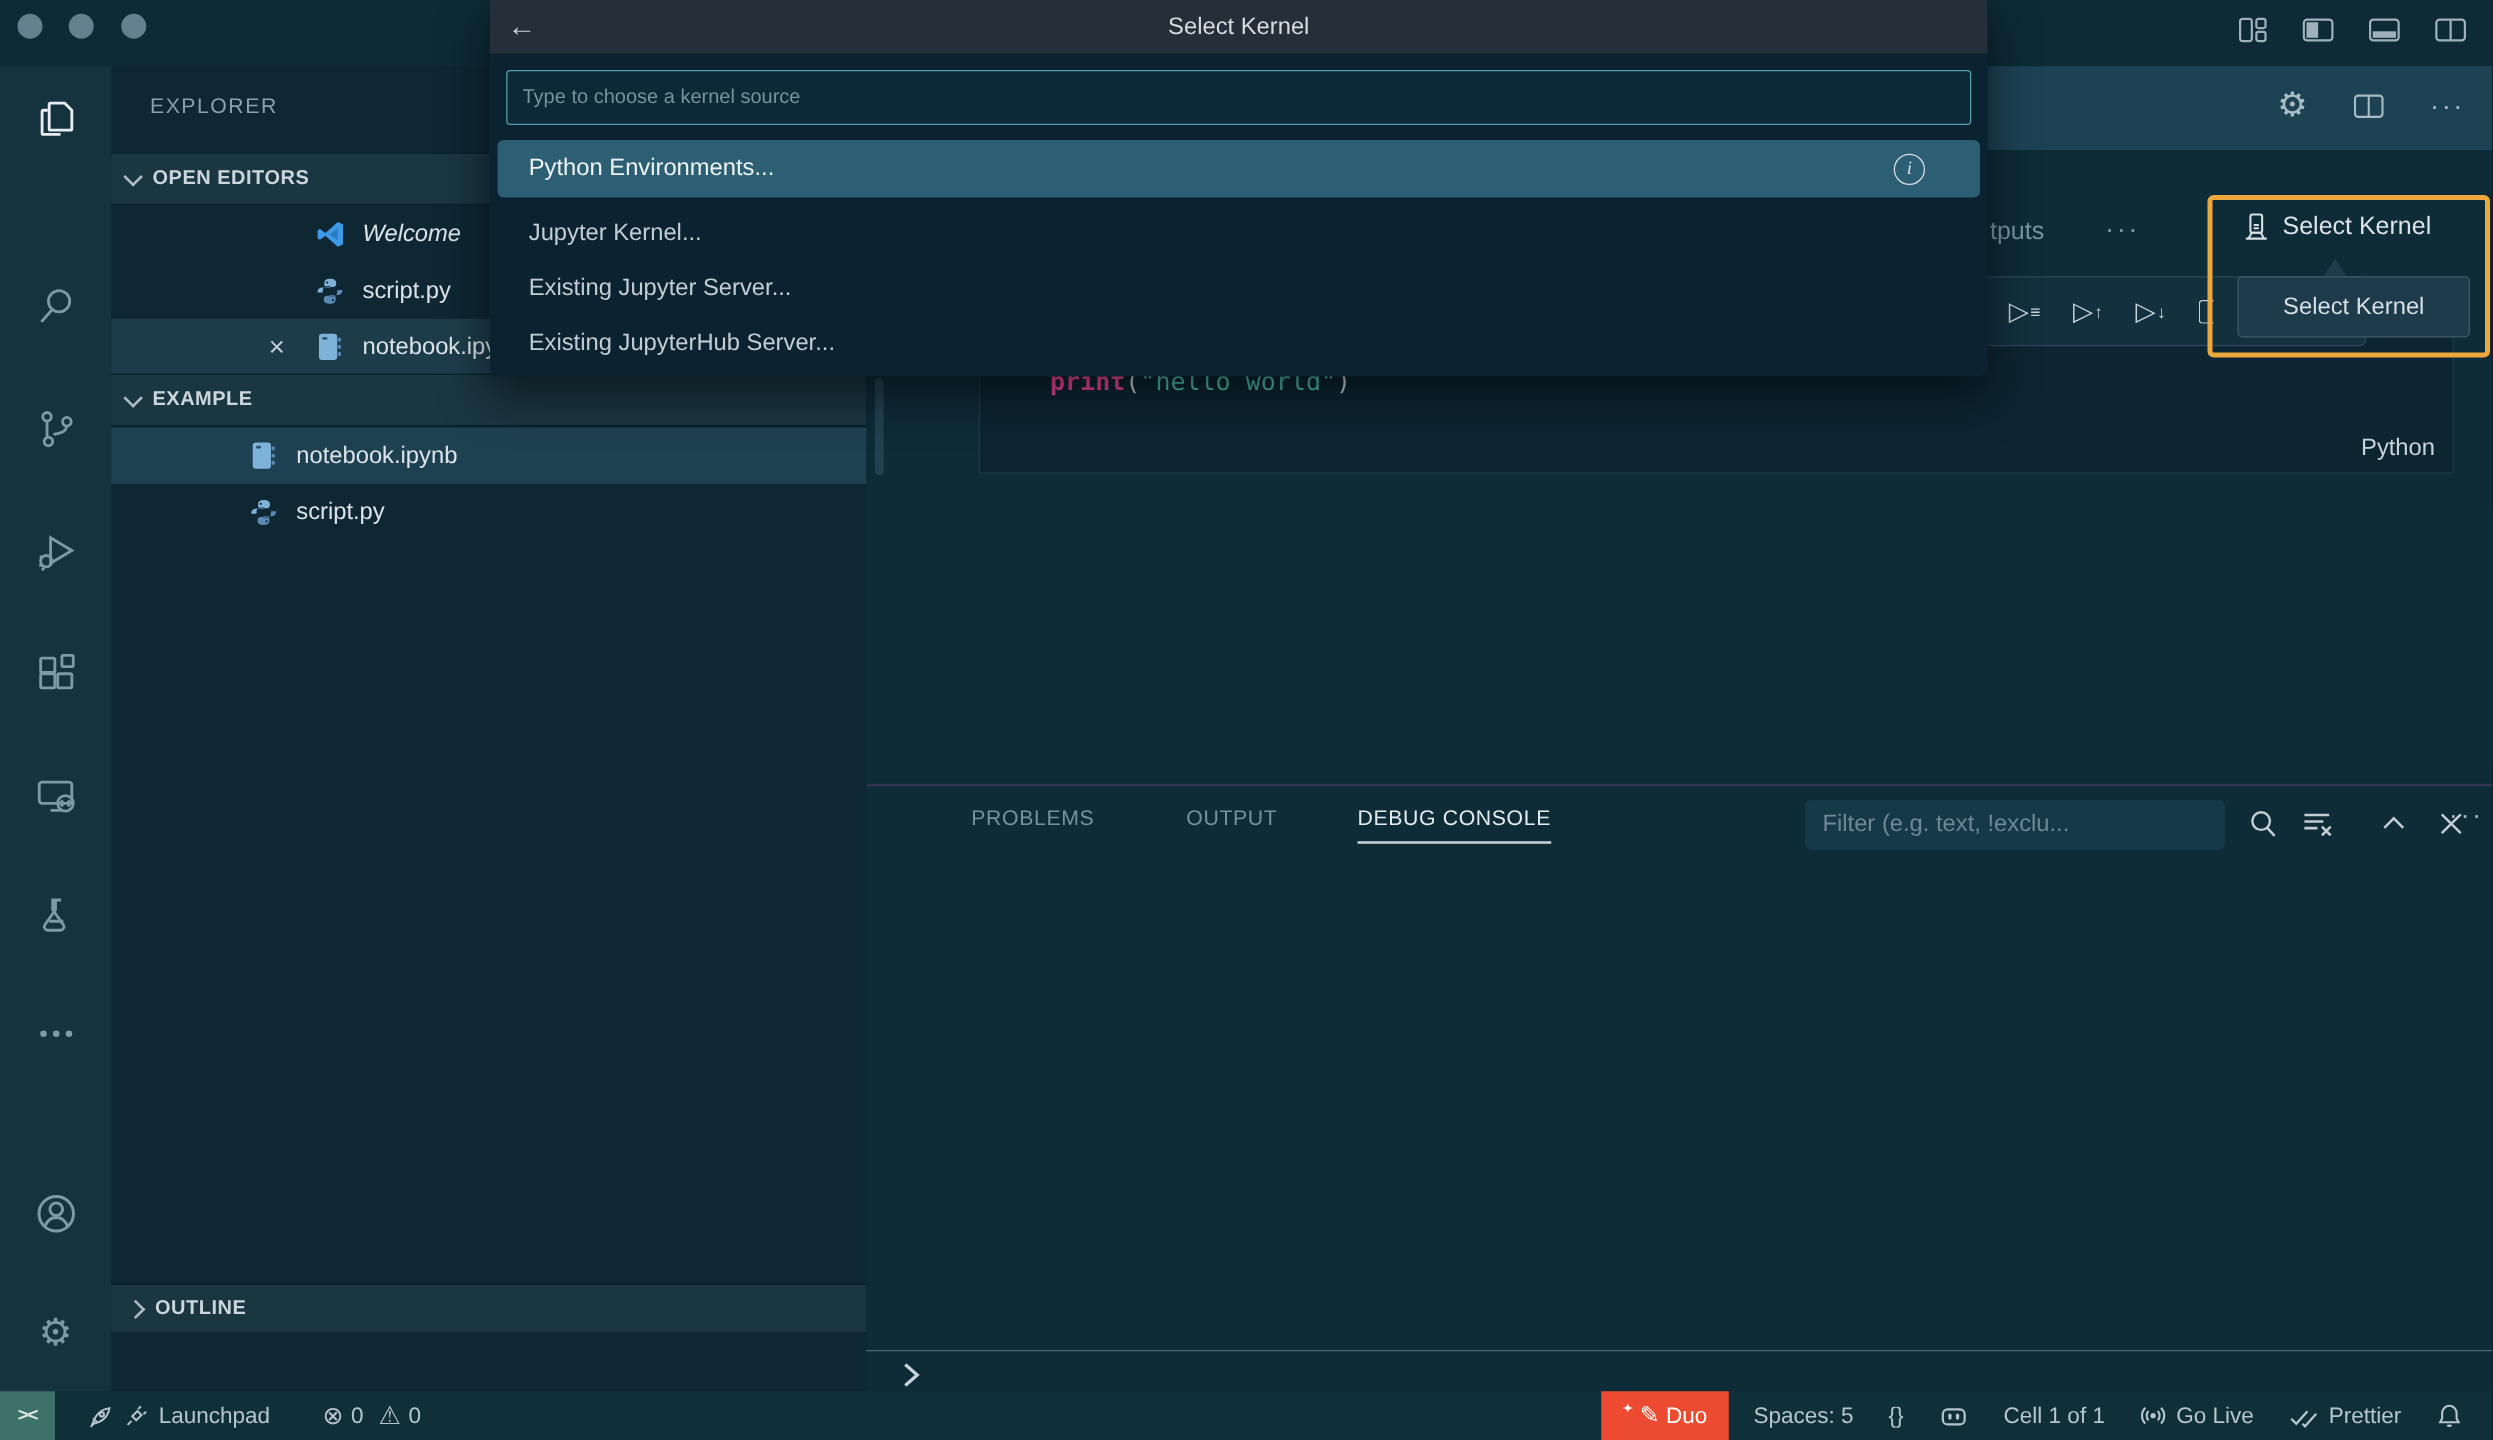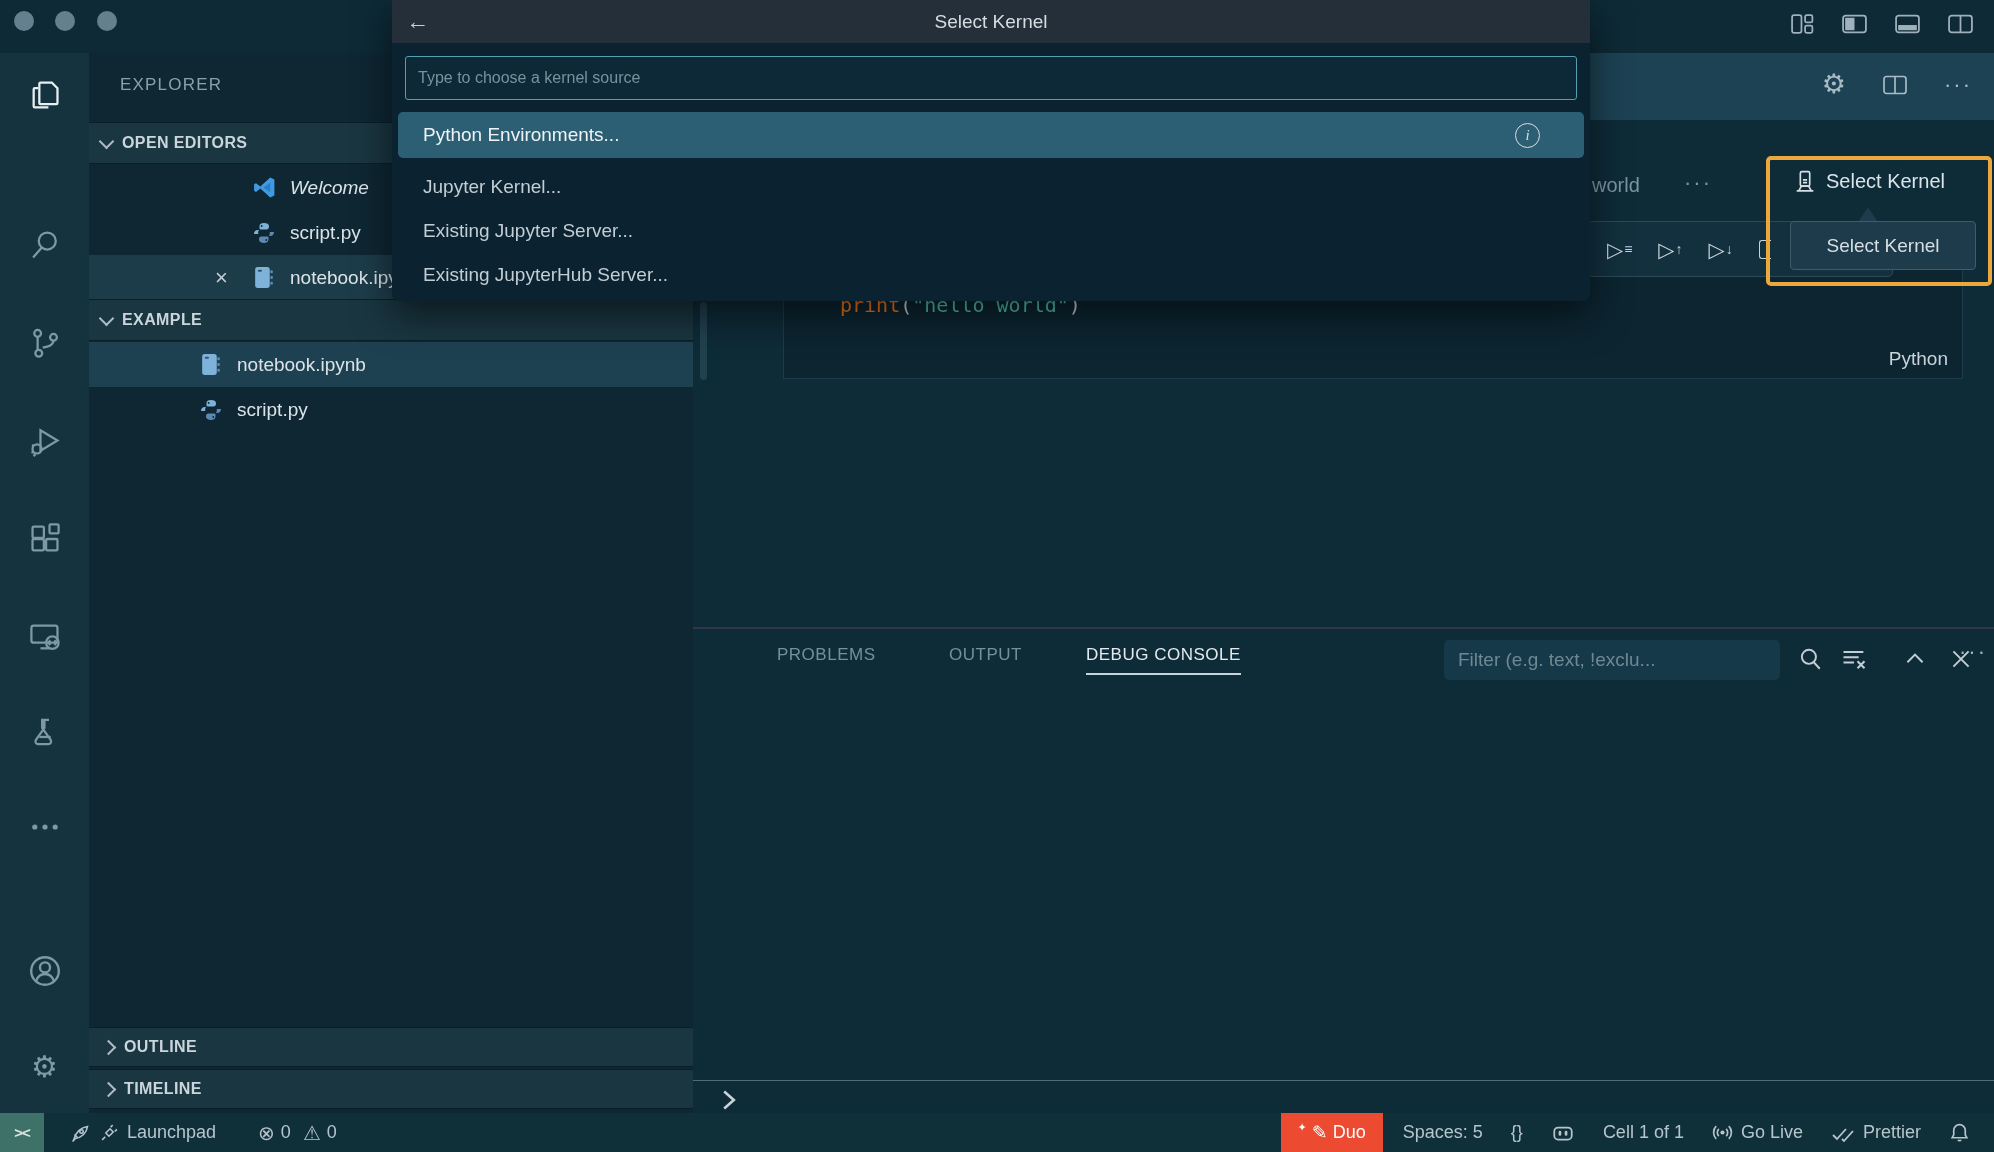--- a/index.html
+++ b/index.html
@@ -262,42 +262,38 @@
           <circle cx="9.7" cy="5" r=".9" fill="#0E2733"></circle>
           <circle cx="14.3" cy="19" r=".9" fill="#0E2733"></circle>
         </svg>
       <span class="ex-label">script.py</span>
     </div>
 
     <div class="section-band" style="top:975px;height:38px">
       <span class="chev right"></span>
       <span class="section-label">OUTLINE</span>
     </div>
-    <div class="section-band" style="top:1017px;height:38px">
-      <span class="chev right"></span>
-      <span class="section-label">TIMELINE</span>
-    </div>
   </div>
 
   <div class="abs" id="tabstrip">
     <div id="editor-toolbar-icons">
       <span class="gear-glyph glyph" style="font-size:27px">⚙</span>
       <svg width="26" height="24" viewBox="0 0 26 21" fill="none" stroke="currentColor" stroke-width="1.7">
           <rect x="2" y="2" width="22" height="17" rx="2.5"></rect>
           <path d="M13 2v17"></path>
         </svg>
       <span style="font-size:22px;letter-spacing:2px">···</span>
     </div>
   </div>
 
-  <div class="abs" id="outputs-partial">world</div>
+  <div class="abs" id="outputs-partial">tputs</div>
   <div class="abs" id="nb-toolbar-more">···</div>
 
   <div class="abs" id="cell">
-    <div id="code-line"><span style="color: #f97316;">print</span><span style="color: rgb(201, 211, 216);">(</span><span style="color: rgb(79, 191, 174);">"hello world"</span><span style="color: rgb(201, 211, 216);">)</span></div>
+    <div id="code-line"><span style="color: #ec4899; font-weight: bold;">print</span><span style="color: rgb(201, 211, 216);">(</span><span style="color: rgb(79, 191, 174);">"hello world"</span><span style="color: rgb(201, 211, 216);">)</span></div>
     <div id="cell-lang">Python</div>
   </div>
   <div class="abs" id="nb-scrollbar"></div>
 
   <div class="abs" id="cell-toolbar">
     <span class="cell-icon">
         <span>▷</span>
         <span class="sub">≡</span>
       </span>
     <span class="cell-icon">

